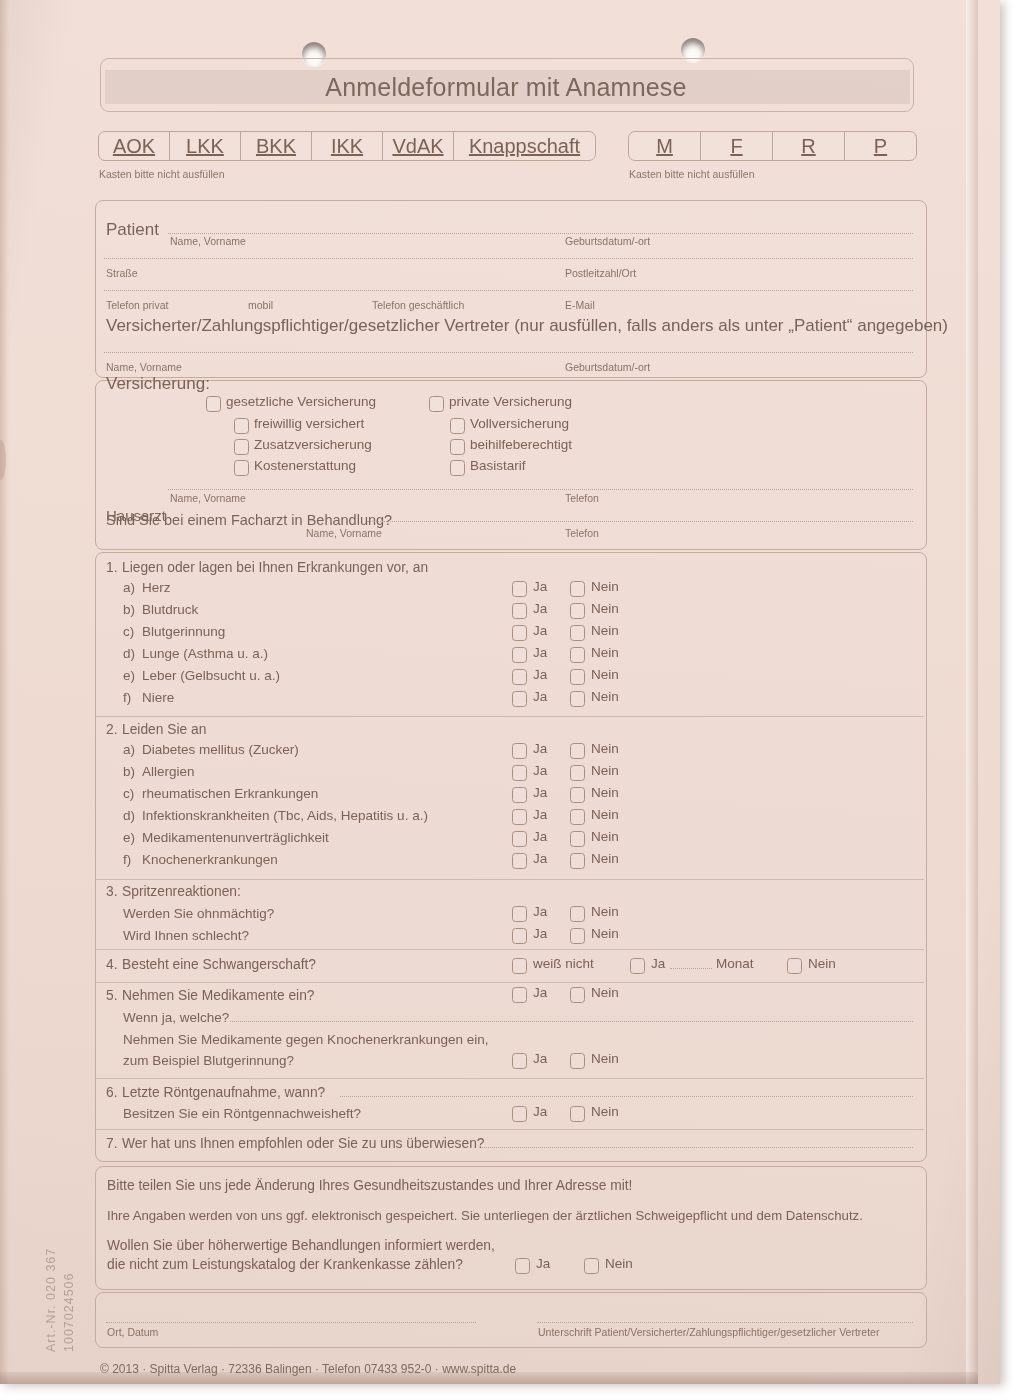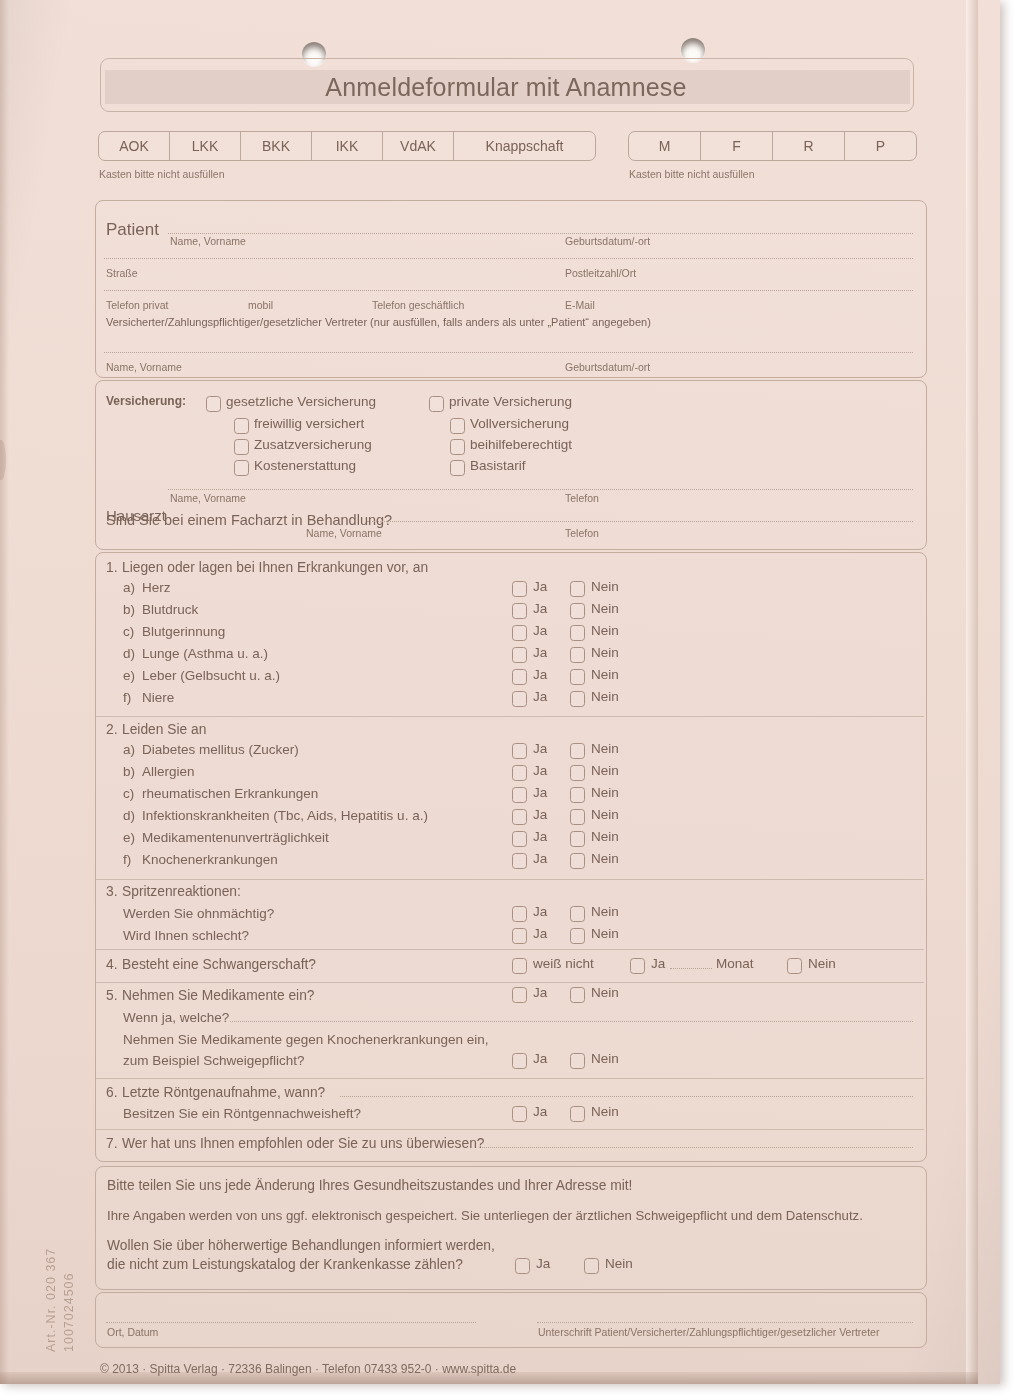--- a/index.html
+++ b/index.html
@@ -99,22 +99,23 @@
     border-radius: 7px;
     height: 28px;
     overflow: hidden;
     background: rgba(255,255,255,0.07);
   }
   .boxrow .cell {
     border-right: 1.2px solid #bda79b;
     display: flex;
     align-items: center;
     justify-content: center;
-    font-size: 14px;
+    font-size: 20px;
     color: #7a6257;
+    text-decoration: underline;
   }
   .boxrow .cell:last-child { border-right: none; }
 
   #kassen-row { left: 98px; top: 131px; }
   #kassen-row .cell { width: 70px; }
   #kassen-row .cell.wide { width: 141px; }
 
   #code-row { left: 628px; top: 131px; }
   #code-row .cell { width: 71px; }
 
@@ -267,29 +268,29 @@
   <div class="dots" style="left:104px; top:258px; width:809px;"></div>
   <div class="lbl" style="left:106px; top:267px;">Straße</div>
   <div class="lbl" style="left:565px; top:267px;">Postleitzahl/Ort</div>
 
   <div class="dots" style="left:104px; top:290px; width:809px;"></div>
   <div class="lbl" style="left:106px; top:299px;">Telefon privat</div>
   <div class="lbl" style="left:248px; top:299px;">mobil</div>
   <div class="lbl" style="left:372px; top:299px;">Telefon geschäftlich</div>
   <div class="lbl" style="left:565px; top:299px;">E-Mail</div>
 
-  <div class="bigname" style="left:106px; top:316px; font-size:11px;text-align:right;">Versicherter/Zahlungspflichtiger/gesetzlicher Vertreter (nur ausfüllen, falls anders als unter „Patient“ angegeben)</div>
+  <div class="bigname" style="left:106px; top:316px; font-size:17px;text-align:right;">Versicherter/Zahlungspflichtiger/gesetzlicher Vertreter (nur ausfüllen, falls anders als unter „Patient“ angegeben)</div>
 
   <div class="dots" style="left:104px; top:352px; width:809px;"></div>
   <div class="lbl" style="left:106px; top:361px;">Name, Vorname</div>
   <div class="lbl" style="left:565px; top:361px;">Geburtsdatum/-ort</div>
 
   <div class="panel" id="panel-insurance"></div>
 
-  <div class="bigname" style="left:106px; top:394px; font-size:12px;font-weight:bold;">Versicherung:</div>
+  <div class="bigname" style="left:106px; top:374px; font-size:17px;">Versicherung:</div>
 
   <div class="cbx" style="left:206px; top:396px;"></div>
   <div class="cbtext" style="left:226px; top:394px;">gesetzliche Versicherung</div>
 
   <div class="cbx" style="left:429px; top:396px;"></div>
   <div class="cbtext" style="left:449px; top:394px;">private Versicherung</div>
 
   <div class="cbx" style="left:234px; top:418px;"></div>
   <div class="cbtext" style="left:254px; top:416px;">freiwillig versichert</div>
   <div class="cbx" style="left:234px; top:439px;"></div>
@@ -444,21 +445,21 @@
   <div class="qnum" style="left:122px; top:988px;">Nehmen Sie Medikamente ein?</div>
   <div class="cbx" style="left:512px; top:987px;"></div>
   <div class="cbtext" style="left:533px; top:985px;">Ja</div>
   <div class="cbx" style="left:570px; top:987px;"></div>
   <div class="cbtext" style="left:591px; top:985px;">Nein</div>
 
   <div class="qsub" style="left:123px; top:1010px;text-align:center;">Wenn ja, welche?</div>
   <div class="dots" style="left:230px; top:1021px; width:683px;"></div>
 
   <div class="qsub" style="left:123px; top:1032px;">Nehmen Sie Medikamente gegen Knochenerkrankungen ein,</div>
-  <div class="qsub" style="left:123px; top:1053px;">zum Beispiel Schweigepflicht?</div>
+  <div class="qsub" style="left:123px; top:1053px;">zum Beispiel Blutgerinnung?</div>
   <div class="cbx" style="left:512px; top:1053px;"></div>
   <div class="cbtext" style="left:533px; top:1051px;">Ja</div>
   <div class="cbx" style="left:570px; top:1053px;"></div>
   <div class="cbtext" style="left:591px; top:1051px;">Nein</div>
 
   <div class="sep" style="left:96px; top:1078px; width:828px;"></div>
 
   <div class="qnum" style="left:106px; top:1085px;">6.</div>
   <div class="qnum" style="left:122px; top:1085px;">Letzte Röntgenaufnahme, wann?</div>
   <div class="dots" style="left:340px; top:1096px; width:573px;"></div>

